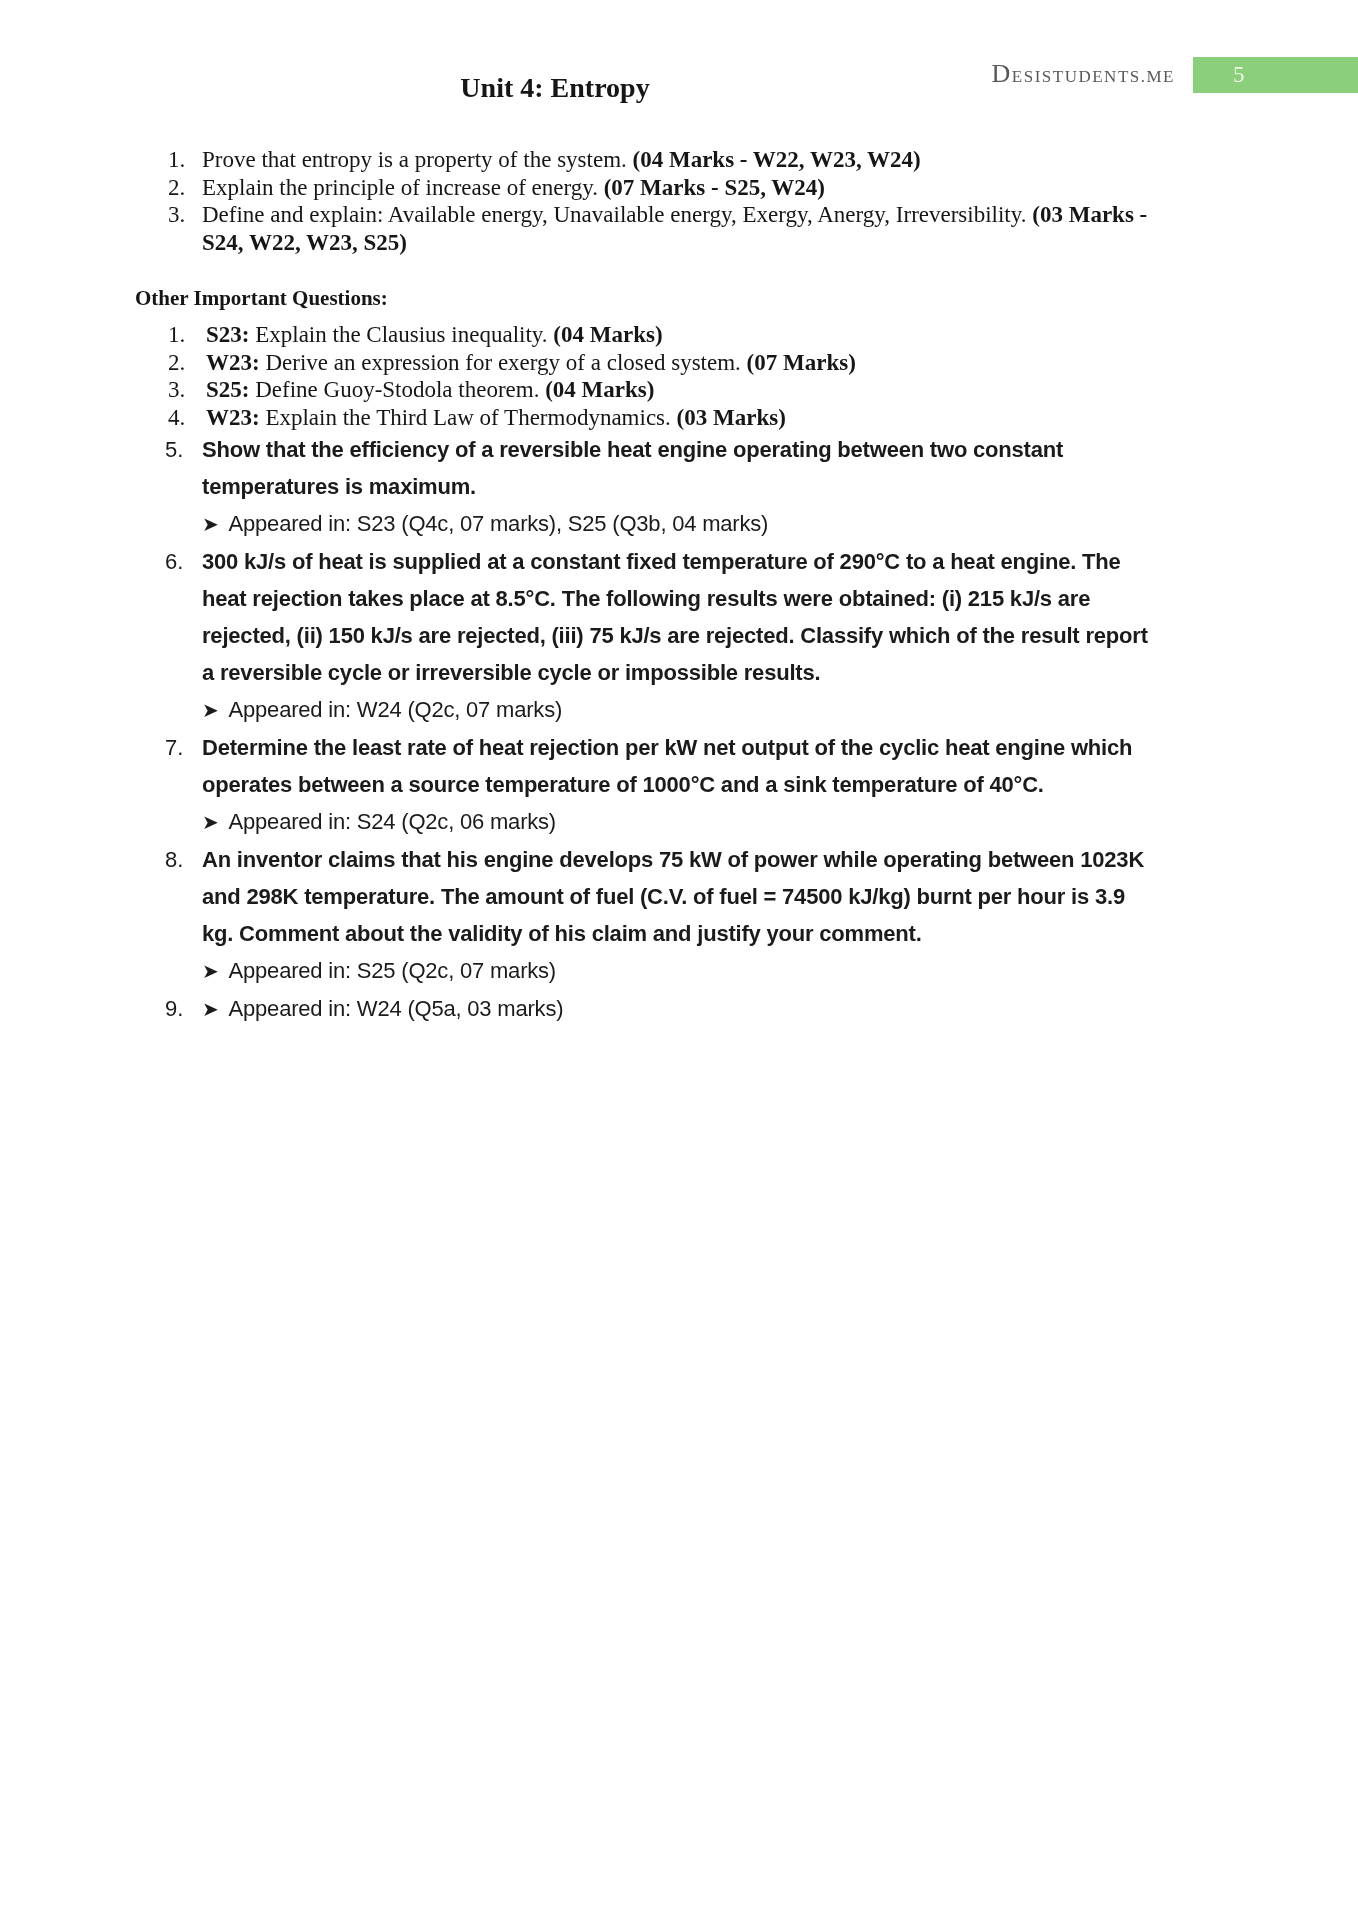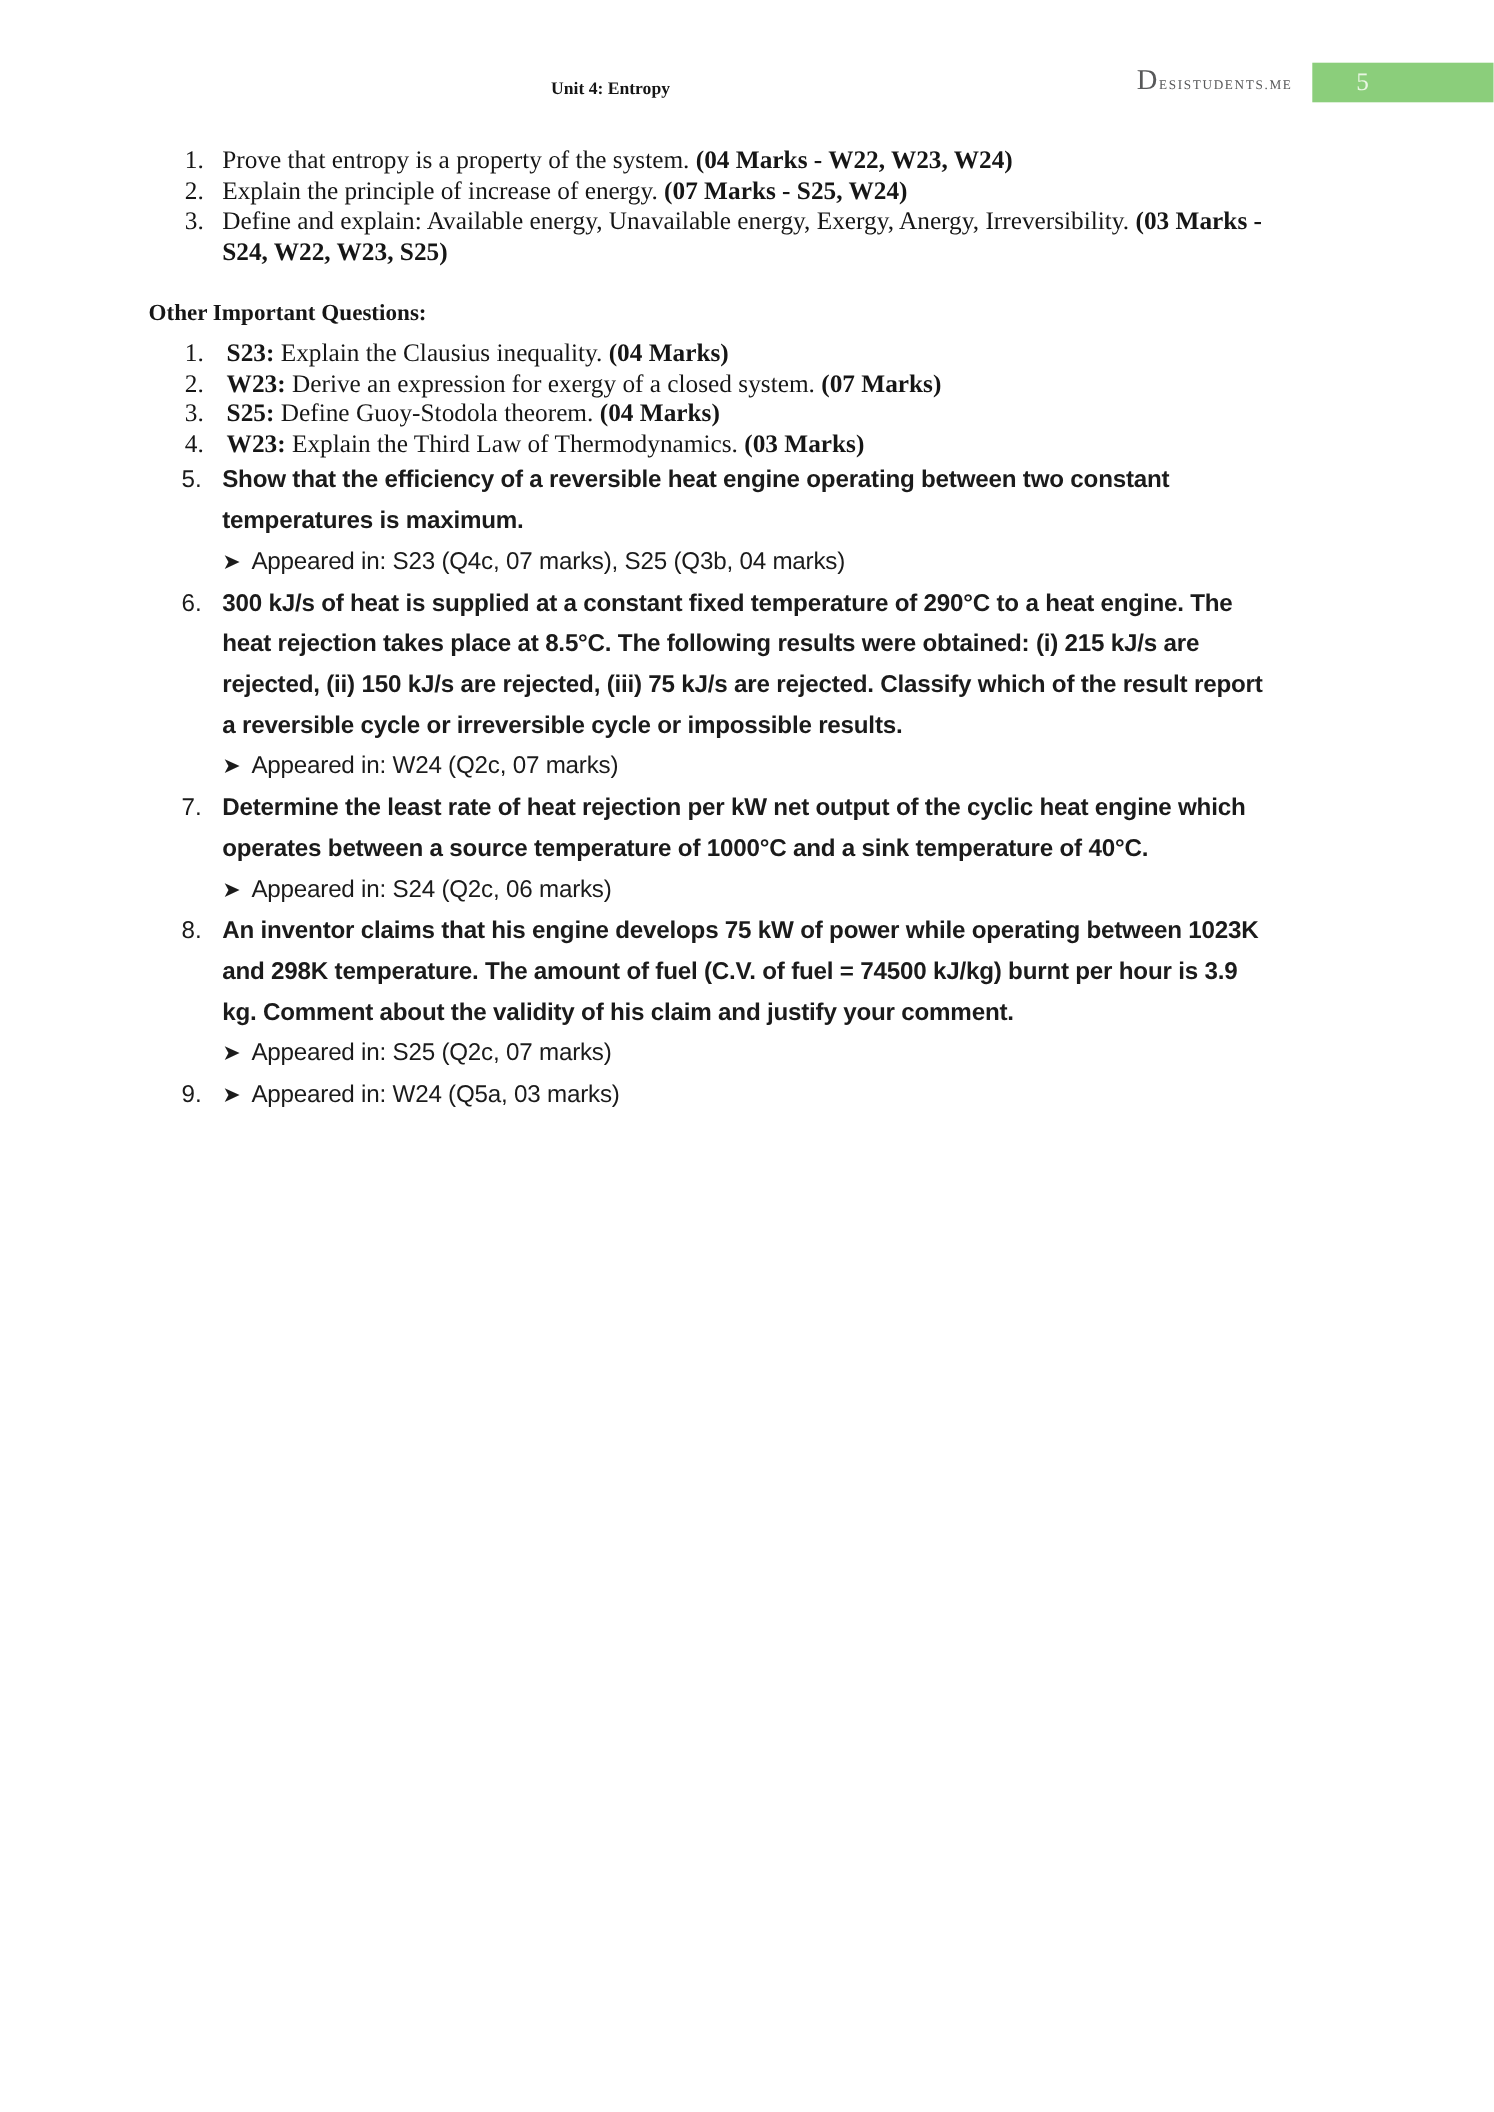--- a/index.html
+++ b/index.html
@@ -12,41 +12,41 @@
     overflow:hidden;
   }
   
   .header{
     position:absolute;top:57px;left:0;right:0;height:36px;
     display:flex;align-items:center;justify-content:flex-end;
   }
   .site-name{
     display:inline-block;
     font-family:"Liberation Serif", serif;
-    font-size:12px;color:#58595a;
+    font-size:17px;color:#58595a;
     letter-spacing:1.5px;
     margin-right:18px;
     line-height:36px;
   }
   .site-name::first-letter{font-size:26px;}
   .page-badge{
     width:165px;height:36px;
     background:var(--accent,#8bce7b);
     display:flex;align-items:center;
     flex:0 0 auto;
   }
   .page-badge .num{
     font-family:"Liberation Serif", serif;
     font-size:23px;color:#e9f6e3;
     padding-left:40px;
   }
   
   .title-wrap{margin:72px 0 0 135px;width:840px;text-align:center;}
   .doc-title{
-    font-size:16px;font-weight:bold;margin:0;
+    font-size:28px;font-weight:bold;margin:0;
     font-family:"Liberation Serif", serif;
   }
   
   .content{margin-left:135px;width:1060px;}
   .sec-heading{
     font-size:21px;font-weight:bold;margin:0;
     font-family:"Liberation Serif", serif;
   }
   .sec-heading.first{margin-top:88px;}
   .sec-heading.second{margin-top:30px;}

